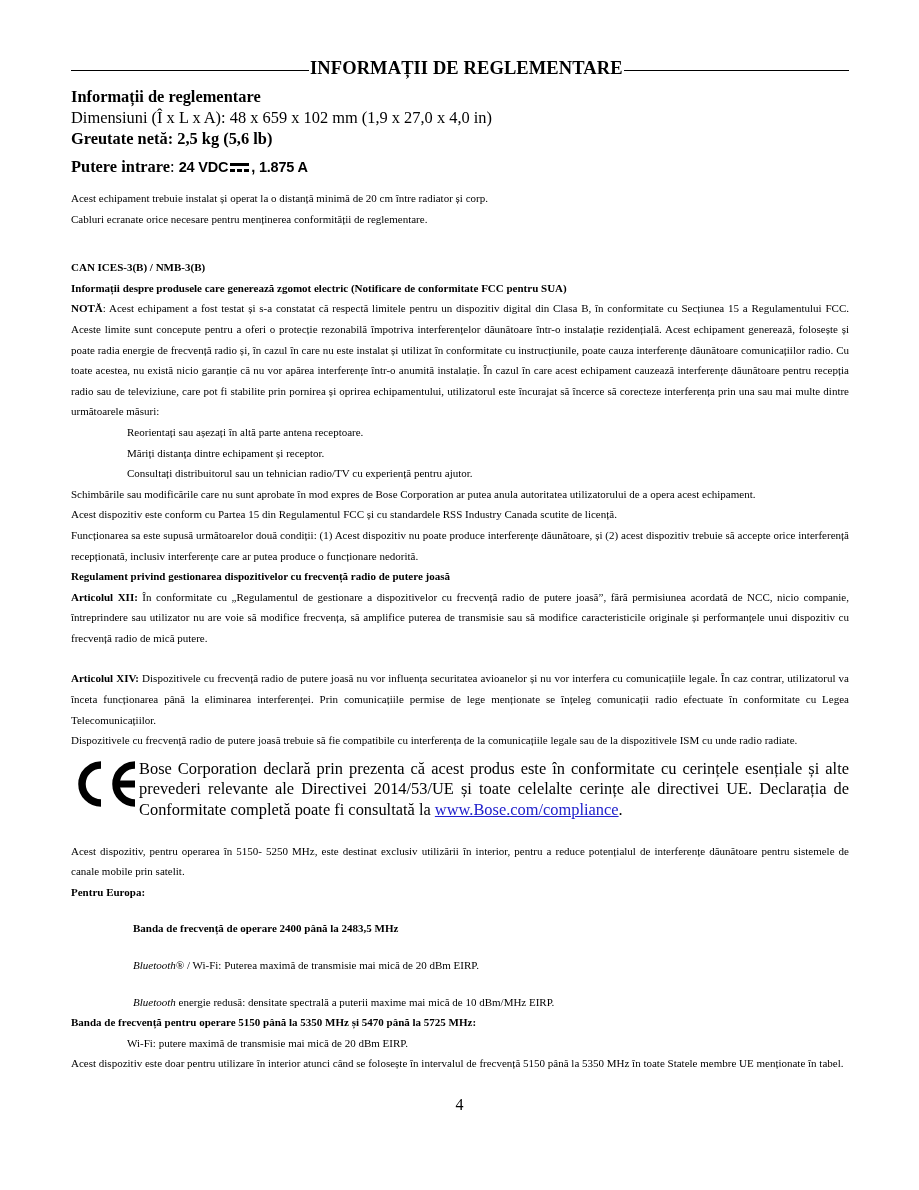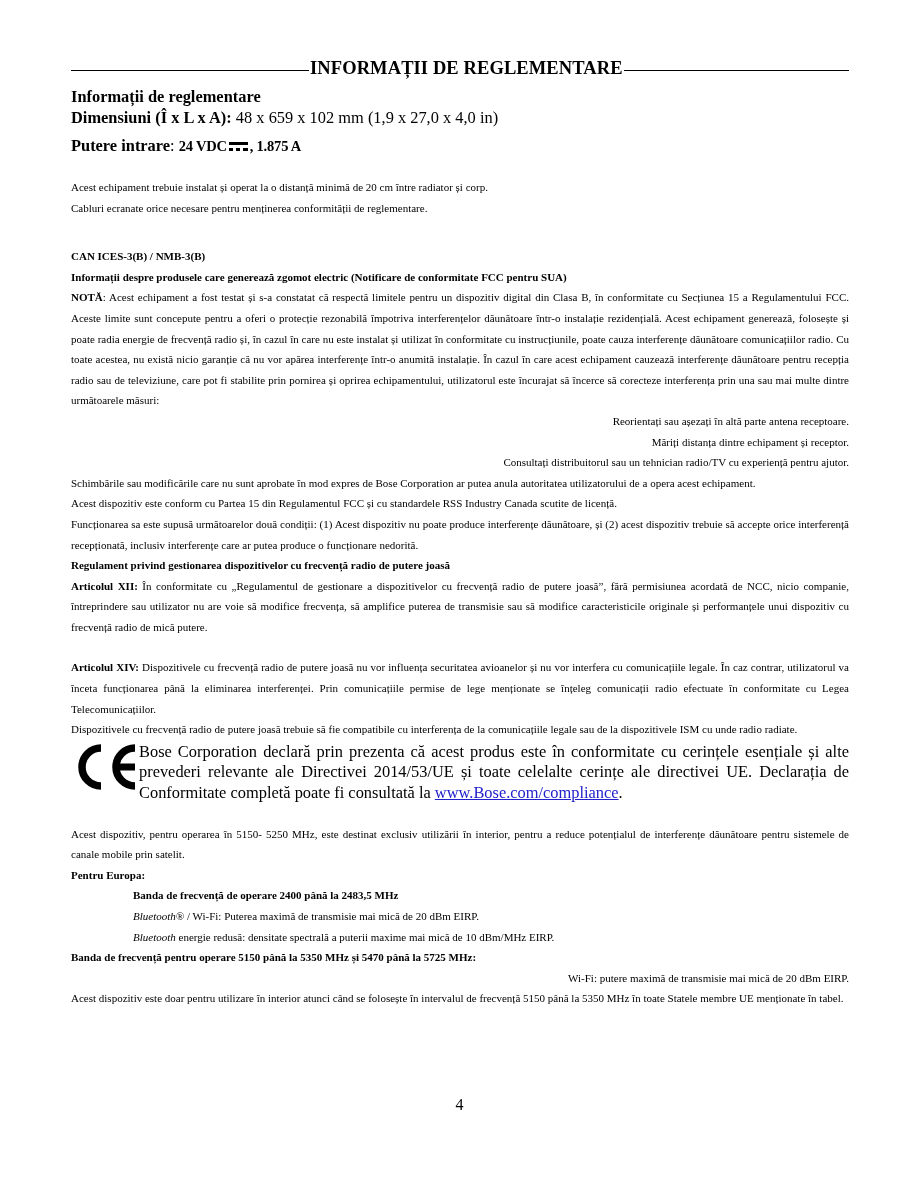--- a/index.html
+++ b/index.html
@@ -59,39 +59,39 @@
 
   
   p, .line {
     margin: 0;
     font-size: 11px;
     line-height: 20.6px;
   }
   .just { text-align: justify; text-justify: inter-word; }
   .bold { font-weight: bold; }
   .ital { font-style: italic; text-align: right; }
-  .indent-1 { padding-left: 56px; text-align: right; }
-  .indent-2 { padding-left: 62px; }
+  .indent-1 { padding-left: 56px; }
+  .indent-2 { padding-left: 62px; margin-top: 16px; }
   .spacer-md { height: 20px; }
   .spacer-lg { height: 28px; }
 
   .kv { font-size: 16.4px; line-height: 21px; }
-  .kv b { font-weight: bold; }
+  .kv b { font-weight: normal; }
 
   
   .power-row {
     display: flex;
     align-items: center;
     font-size: 16.4px;
     line-height: 22px;
     margin-top: 7px;
-    margin-bottom: 20px;
+    margin-bottom: 10px;
   }
   .power-val {
-    font-family: Liberation Serif, serif;
+    font-family: Liberation Sans, sans-serif;
     font-size: 14.5px;
     font-weight: 600;
     letter-spacing: -0.2px;
     display: inline-flex;
     align-items: center;
     gap: 1px;
     margin-left: 4px;
   }
   .dc-sym {
     display: inline-block;
@@ -107,21 +107,21 @@
   }
   .dc-bar   { left: 0;  top: 1px; width: 19px; height: 3px; }
   .dc-d1    { left: 0;  top: 7px; width: 4.5px; height: 3px; }
   .dc-d2    { left: 7px; top: 7px; width: 4.5px; height: 3px; }
   .dc-d3    { left: 14px;top: 7px; width: 5px;   height: 3px; }
 
   
   .ce-block {
     display: flex;
     align-items: flex-start;
-    margin-top: 2px;
+    margin-top: 8px;
   }
   .ce-mark {
     flex: 0 0 68px;
     height: 54px;
     position: relative;
     margin-top: 2px;
   }
   .ce-mark svg { display: block; }
   .ce-text { flex: 1 1 auto; }
   .ce-text p { font-size: 16.4px; line-height: 20.6px; }
@@ -150,20 +150,21 @@
       <span class="rule rule-left"></span>
       <span class="doc-title">INFORMAȚII DE REGLEMENTARE</span>
       <span class="rule rule-mid"></span>
       <span class="rule rule-right"></span>
     </div>
 
     <p class="kv bold">Informații de reglementare</p>
 
     <p class="kv"><b>Dimensiuni (Î x L x A):</b><span> 48 x 659 x 102 mm (1,9 x 27,0 x 4,0 in)</span></p>
 
+    <p class="kv bold">Greutate netă: 2,5 kg (5,6 lb)</p>
 
     <div class="power-row">
       <span class="bold">Putere intrare</span>
         <span>:</span>
       <span class="power-val">
         <span>24 VDC</span>
         <span class="dc-sym">
           <i class="dc-bar"></i>
             <i class="dc-d1"></i>
             <i class="dc-d2"></i>

